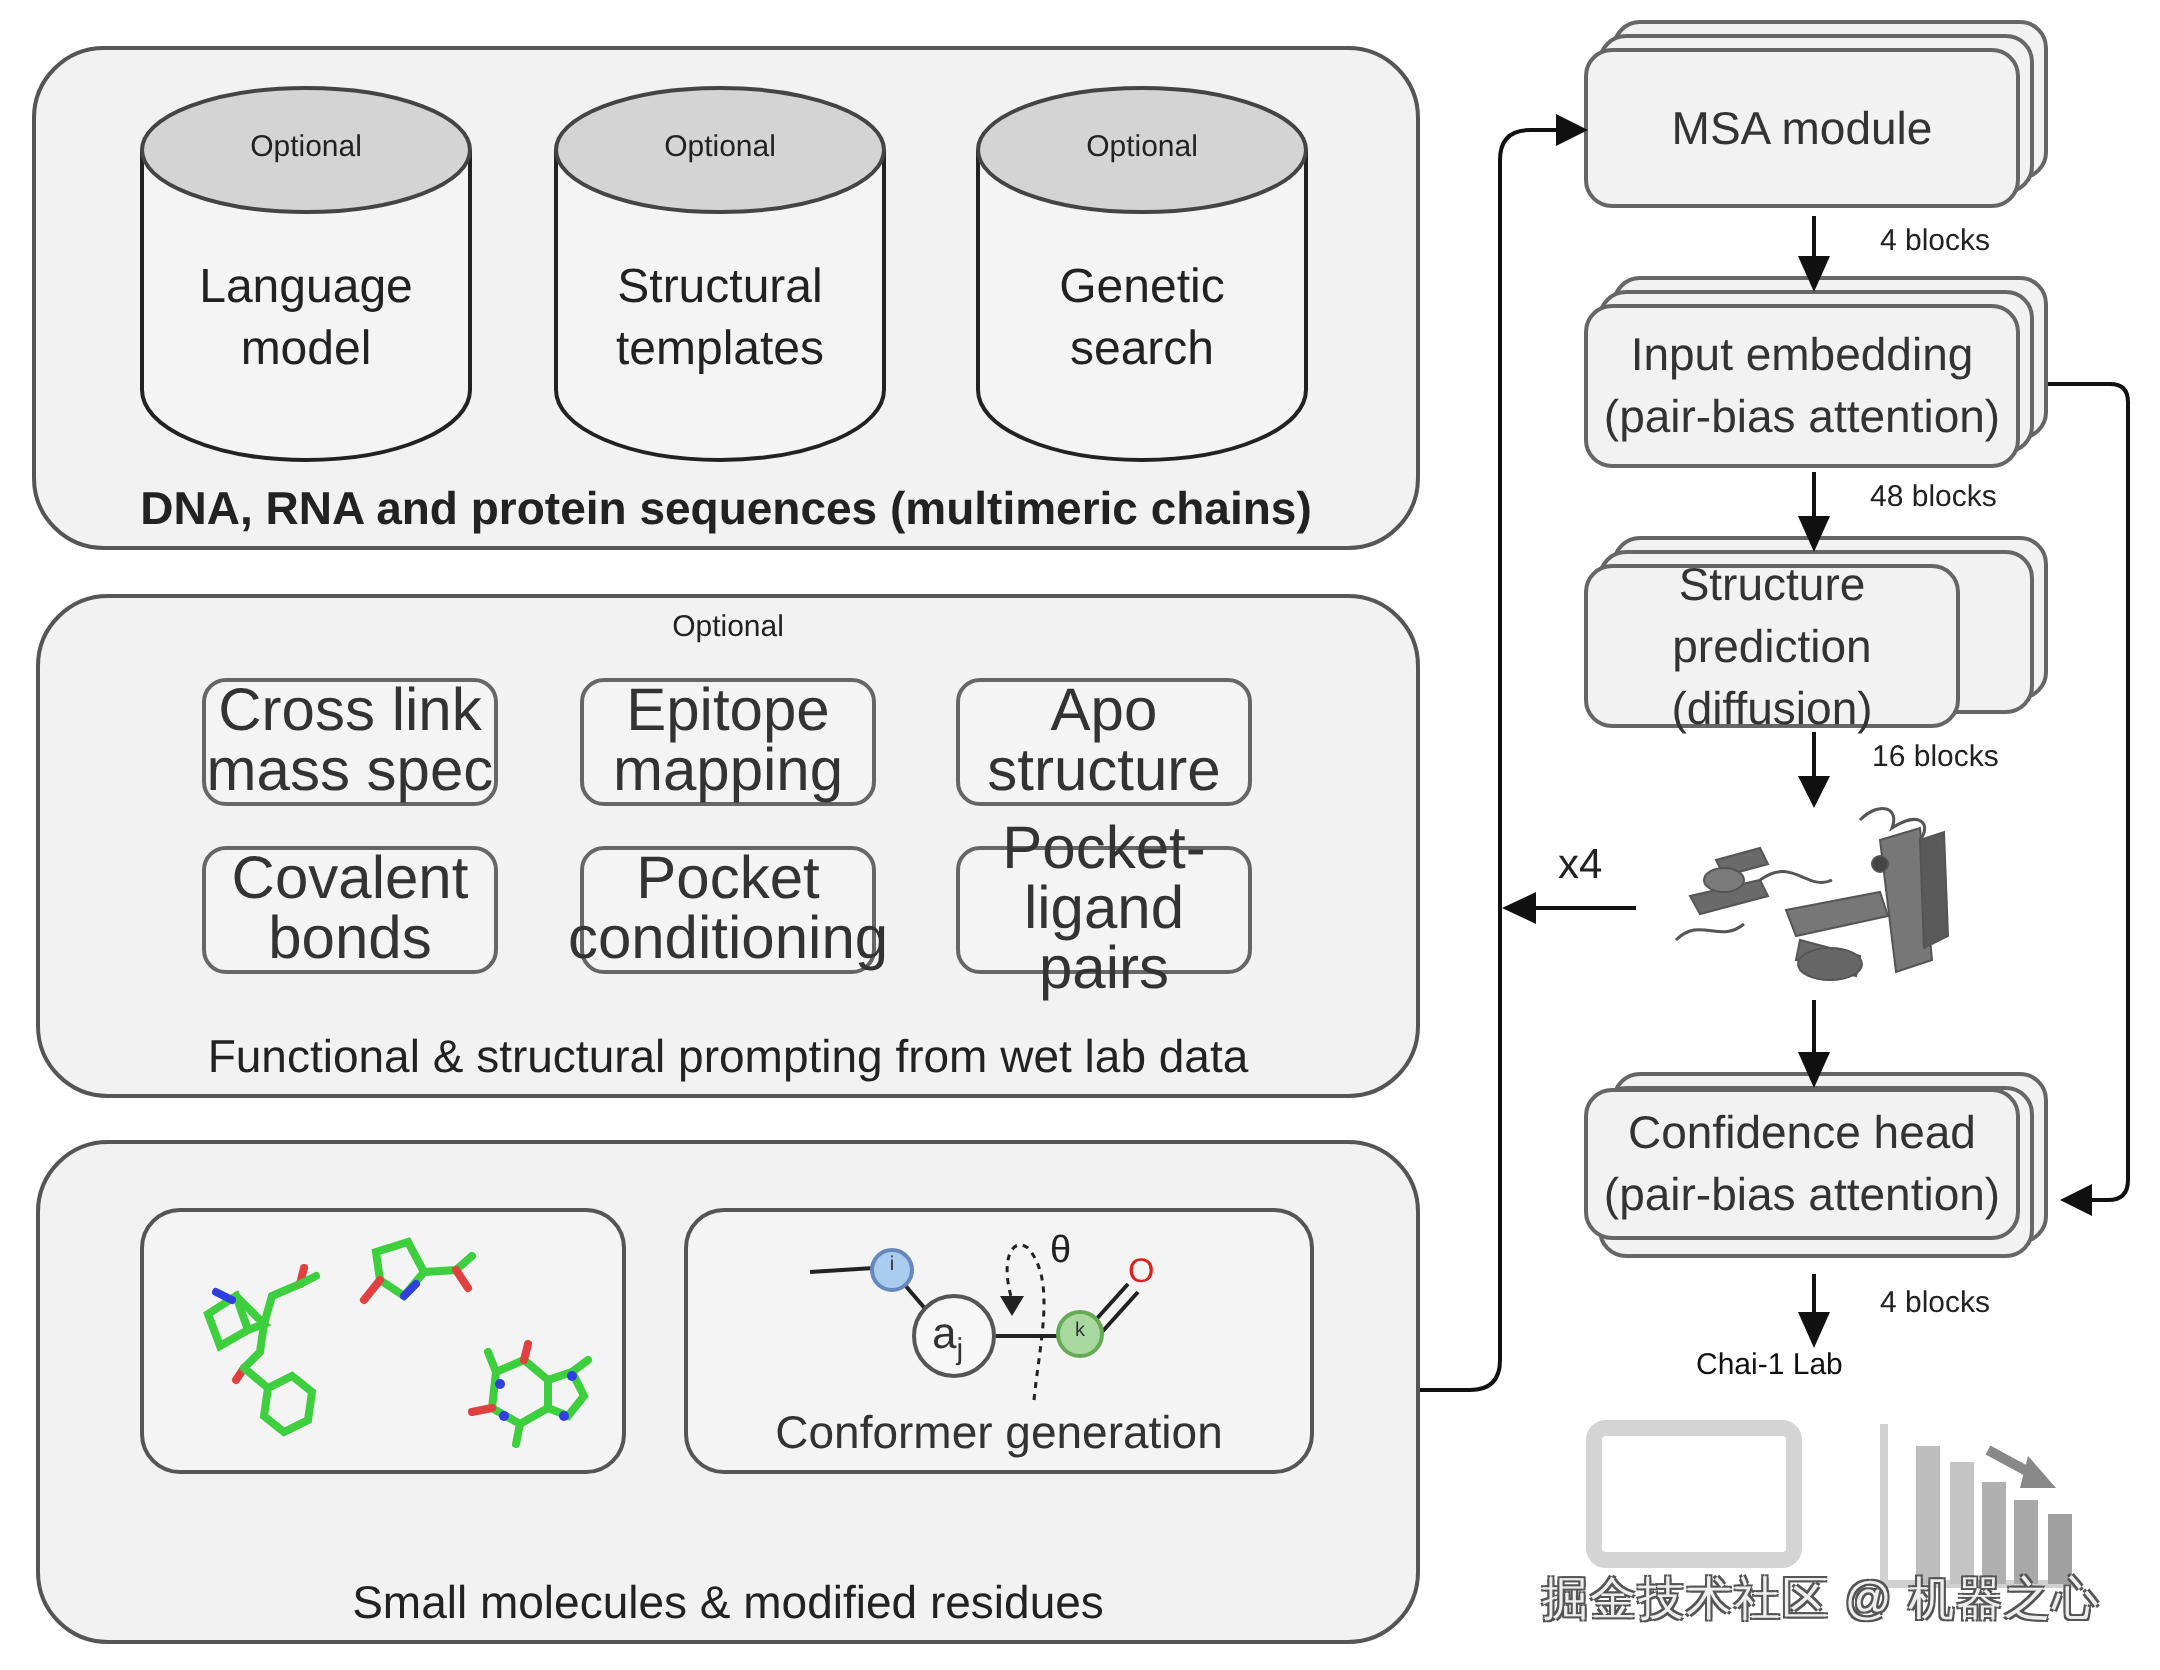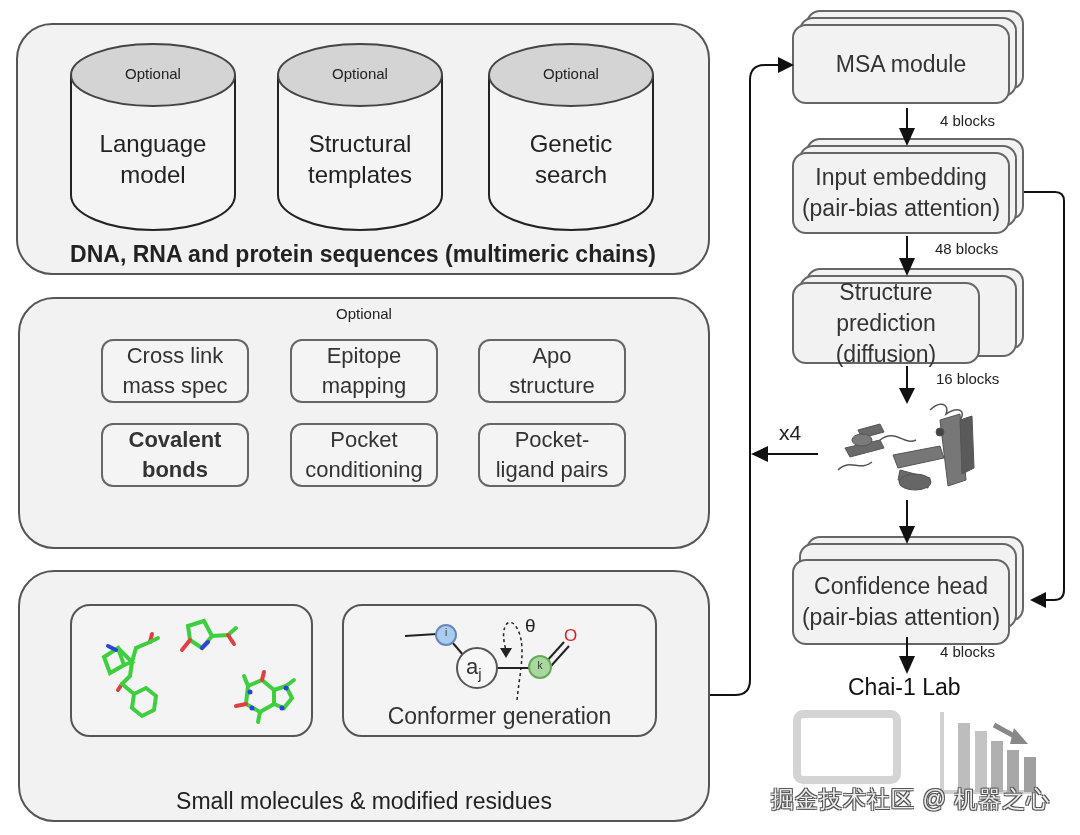--- a/index.html
+++ b/index.html
@@ -4,31 +4,31 @@
 <style>
   html, body { margin:0; padding:0; background:#ffffff; }
   body { width:1080px; height:835px; position:relative; overflow:hidden;
          font-family:"Liberation Sans", "DejaVu Sans", sans-serif; color:#222; }
   .abs { position:absolute; }
   .panel { position:absolute; background:#f2f2f2; border:2px solid #555; border-radius:36px; box-sizing:border-box; }
   .panel-caption { position:absolute; left:0; right:0; text-align:center; font-size:23px; color:#222; }
   .panel-optional { position:absolute; left:0; right:0; text-align:center; font-size:15px; color:#222; }
   .chip { position:absolute; width:148px; height:64px; border:2px solid #666; border-radius:12px; background:#f4f4f4;
           box-sizing:border-box; display:flex; align-items:center; justify-content:center; text-align:center;
-          font-size:22px; line-height:30px; color:#333; white-space:pre-line; }
+          font-size:30px; line-height:30px; color:#333; white-space:pre-line; }
   .subpanel { position:absolute; border:2px solid #555; border-radius:20px; background:#f4f4f4; box-sizing:border-box; }
   .cyl-label { position:absolute; text-align:center; font-size:24px; line-height:31px; color:#222; white-space:pre-line; }
   .cyl-opt { position:absolute; text-align:center; font-size:15px; color:#222; }
   .stack { position:absolute; width:232px; }
   .stack .layer { position:absolute; border:2px solid #666; border-radius:14px; background:#f2f2f2; box-sizing:border-box; }
   .stack .front { display:flex; align-items:center; justify-content:center; text-align:center; white-space:pre-line;
                   font-size:23px; line-height:31px; color:#333; }
   .blocks { position:absolute; font-size:15px; color:#222; }
   .x4 { position:absolute; font-size:21px; color:#222; }
-  .lab-title { position:absolute; font-size:23px; color:#111; }
+  .lab-title { position:absolute; font-size:15px; color:#111; }
   .watermark { position:absolute; font-size:23px; color:#eee; letter-spacing:1px;
                text-shadow: 1px 1px 0 #555, -1px -1px 0 #555, 1px -1px 0 #555, -1px 1px 0 #555; }
   svg.overlay { position:absolute; left:0; top:0; }
 </style>
 </head>
 <body>
 
 <div class="panel" style="left:16px;top:23px;width:694px;height:252px;">
   <div class="panel-caption" style="top:216px;font-weight:bold;">DNA, RNA and protein sequences (multimeric chains)</div>
 </div>
@@ -53,28 +53,29 @@
 model</div>
 <div class="cyl-opt" style="left:278px;width:164px;top:65px;">Optional</div>
 <div class="cyl-label" style="left:278px;width:164px;top:128px;">Structural
 templates</div>
 <div class="cyl-opt" style="left:489px;width:164px;top:65px;">Optional</div>
 <div class="cyl-label" style="left:489px;width:164px;top:128px;">Genetic
 search</div>
 
 <div class="panel" style="left:18px;top:297px;width:692px;height:252px;">
   <div class="panel-optional" style="top:6px;">Optional</div>
+  <div class="panel-caption" style="top:216px;">Functional &amp; structural prompting from wet lab data</div>
 </div>
 <div class="chip" style="left:101px;top:339px;">Cross link
 mass spec</div>
 <div class="chip" style="left:290px;top:339px;">Epitope
 mapping</div>
 <div class="chip" style="left:478px;top:339px;">Apo
 structure</div>
-<div class="chip" style="left:101px;top:423px;font-weight:bold;">Covalent
+<div class="chip" style="left:101px;top:423px;">Covalent
 bonds</div>
 <div class="chip" style="left:290px;top:423px;">Pocket
 conditioning</div>
 <div class="chip" style="left:478px;top:423px;">Pocket-
 ligand pairs</div>
 
 <div class="panel" style="left:18px;top:570px;width:692px;height:252px;">
   <div class="panel-caption" style="top:216px;">Small molecules &amp; modified residues</div>
 </div>
 <div class="subpanel" style="left:70px;top:604px;width:243px;height:133px;"></div>
@@ -152,21 +153,21 @@
 </div>
 <div class="stack" style="left:792px;top:268px;height:96px;">
   <div class="layer" style="left:14px;top:0;width:218px;height:82px;"></div>
   <div class="layer" style="left:7px;top:7px;width:218px;height:82px;"></div>
   <div class="layer front" style="left:0;top:14px;width:188px;height:82px;">Structure prediction
 (diffusion)</div>
 </div>
 <div class="stack" style="left:792px;top:536px;height:100px;">
   <div class="layer" style="left:14px;top:0;width:218px;height:86px;"></div>
   <div class="layer" style="left:7px;top:7px;width:218px;height:86px;"></div>
-  <div class="layer front" style="left:0;top:23px;width:218px;height:86px;">Confidence head
+  <div class="layer front" style="left:0;top:8px;width:218px;height:76px;">Confidence head
 (pair-bias attention)</div>
 </div>
 
 <div class="blocks" style="left:940px;top:112px;">4 blocks</div>
 <div class="blocks" style="left:935px;top:240px;">48 blocks</div>
 <div class="blocks" style="left:936px;top:370px;">16 blocks</div>
 <div class="blocks" style="left:940px;top:643px;">4 blocks</div>
 <div class="x4" style="left:779px;top:421px;">x4</div>
 <div class="lab-title" style="left:848px;top:674px;">Chai-1 Lab</div>
 

